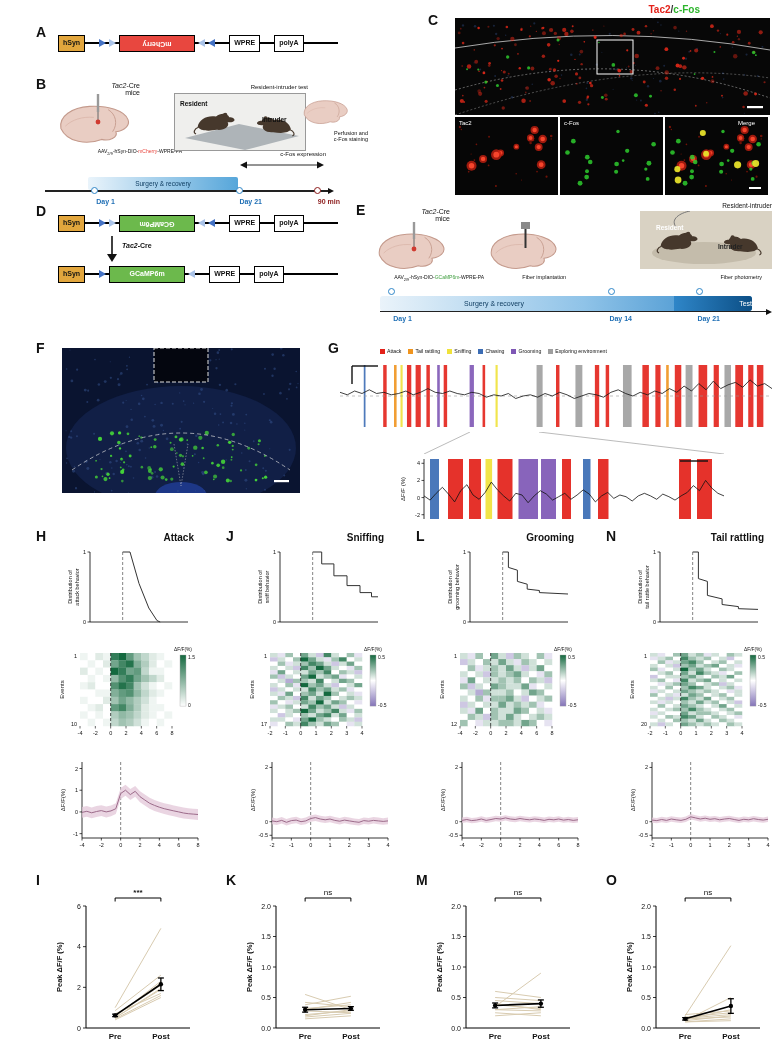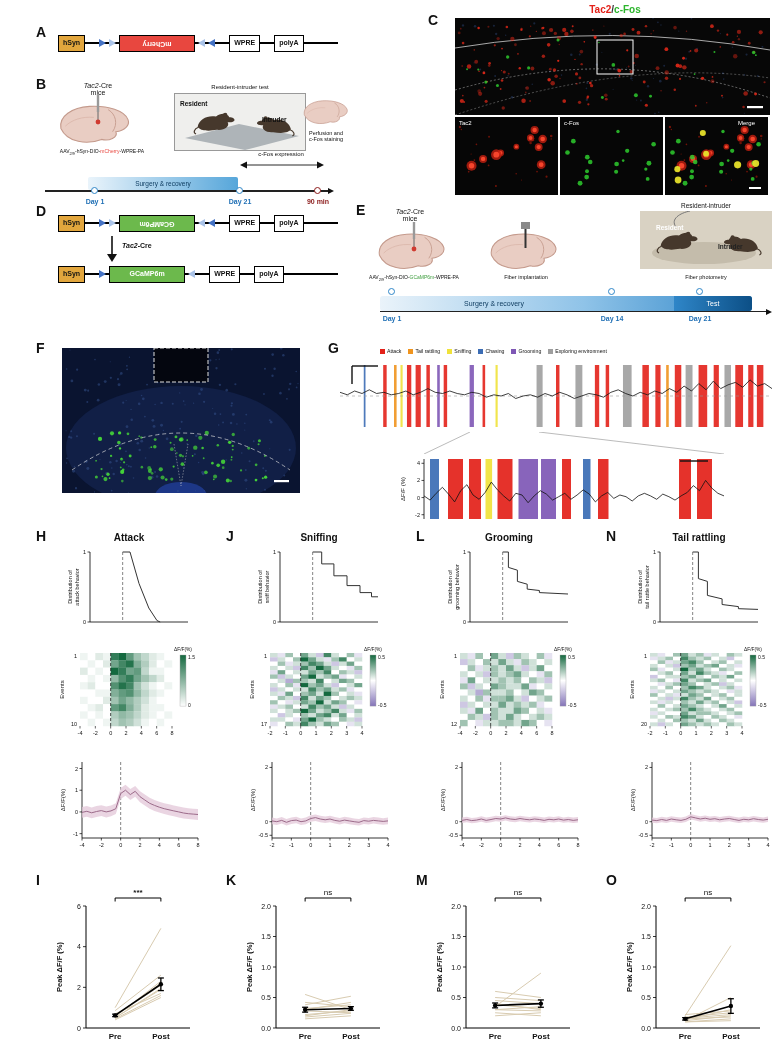--- a/index.html
+++ b/index.html
@@ -1,20 +1,20 @@
 <!DOCTYPE html>
 <html><head>
 <meta charset="utf-8">
 <style>
 *{margin:0;padding:0;box-sizing:border-box}
 body{background:#fff;font-family:"Liberation Sans","DejaVu Sans",sans-serif;color:#111}
 #fig{position:relative;width:778px;height:1050px;background:#fff;overflow:hidden}
 .abs{position:absolute}
 .lbl{position:absolute;font-weight:bold;font-size:14px}
-.ctr{text-align:center}
+.ctr{text-align:right}
 .it{font-style:italic}
 .b{font-weight:bold}
 .t5{font-size:5px}.t55{font-size:5.5px}.t6{font-size:6px}.t65{font-size:6.5px}.t7{font-size:7px}
 .blue{color:#1f6fb5}.dred{color:#8b1a1a}
 .sub{font-size:4px;vertical-align:sub}
 .construct{position:absolute;display:flex;align-items:center;gap:3px;height:20px}
 .wire{position:absolute;left:2px;right:2px;top:9.4px;height:1.2px;background:#000;z-index:0}
 .cbox{position:relative;z-index:1;border:1.2px solid #000;background:#fff;height:17px;line-height:14.5px;padding:0 4px;font-size:7px;font-weight:bold;text-align:center;white-space:nowrap}
 .prom{background:#e2a63d}
 .redbox{background:#e8473f;color:#fff;min-width:76px}

